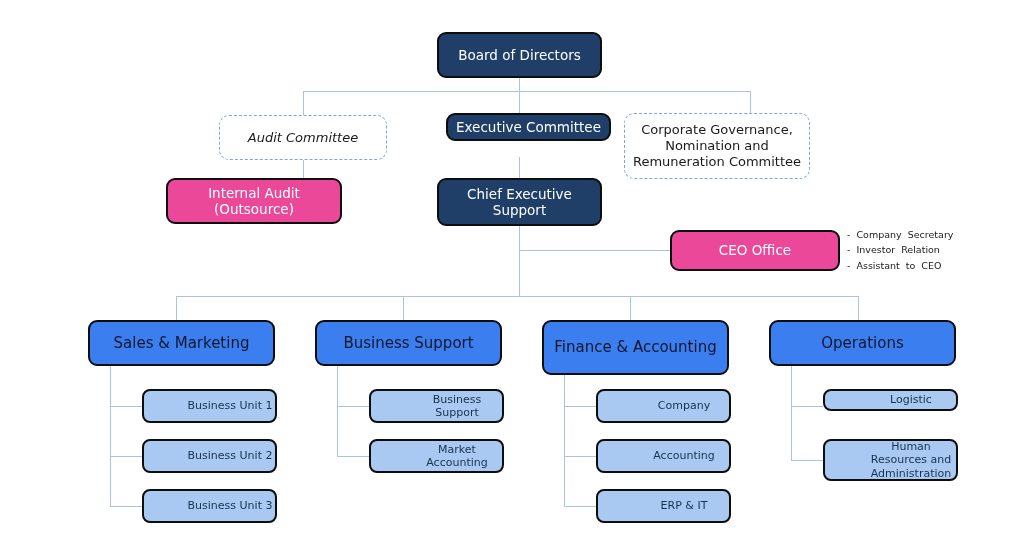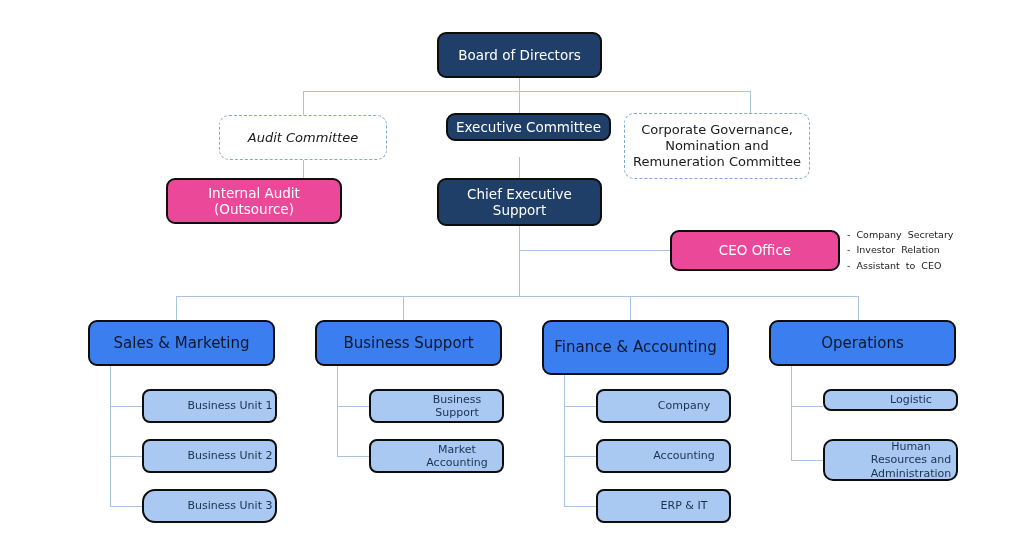--- a/index.html
+++ b/index.html
@@ -141,29 +141,29 @@
 
   <div class="box blue" style="left:670px;top:230px;width:170px;height:41px;">CEO Office</div>
 
   <div class="note" style="left:847px;top:227px;"><span>-  Company  Secretary</span>
 <span>-  Investor  Relation</span>
 <span>-  Assistant  to  CEO</span></div>
 
   <div class="box vivid" style="left:88px;top:320px;width:187px;height:46px;">Sales &amp; Marketing</div>
   <div class="box light" style="left:142px;top:389px;width:135px;height:34px;">Business Unit 1</div>
   <div class="box light" style="left:142px;top:439px;width:135px;height:34px;">Business Unit 2</div>
-  <div class="box light" style="left:142px;top:489px;width:135px;height:34px;border-radius:13px;">Business Unit 3</div>
+  <div class="box light" style="left:142px;top:489px;width:135px;height:34px;">Business Unit 3</div>
 
   <div class="box vivid" style="left:315px;top:320px;width:187px;height:46px;">Business Support</div>
   <div class="box light" style="left:369px;top:389px;width:135px;height:34px;">Business Support</div>
   <div class="box light" style="left:369px;top:439px;width:135px;height:34px;">Market Accounting</div>
 
   <div class="box vivid" style="left:542px;top:320px;width:187px;height:55px;">Finance &amp; Accounting</div>
   <div class="box light" style="left:596px;top:389px;width:135px;height:34px;">Company</div>
   <div class="box light" style="left:596px;top:439px;width:135px;height:34px;">Accounting</div>
   <div class="box light" style="left:596px;top:489px;width:135px;height:34px;">ERP &amp; IT</div>
 
   <div class="box vivid" style="left:769px;top:320px;width:187px;height:46px;">Operations</div>
   <div class="box light" style="left:823px;top:389px;width:135px;height:22px;">Logistic</div>
-  <div class="box light" style="left:823px;top:439px;width:135px;height:42px;white-space:pre-line;border-radius:10px;">Human Resources and
+  <div class="box light" style="left:823px;top:439px;width:135px;height:42px;white-space:pre-line;">Human Resources and
 Administration</div>
 
 </div>
 
 </body></html>

